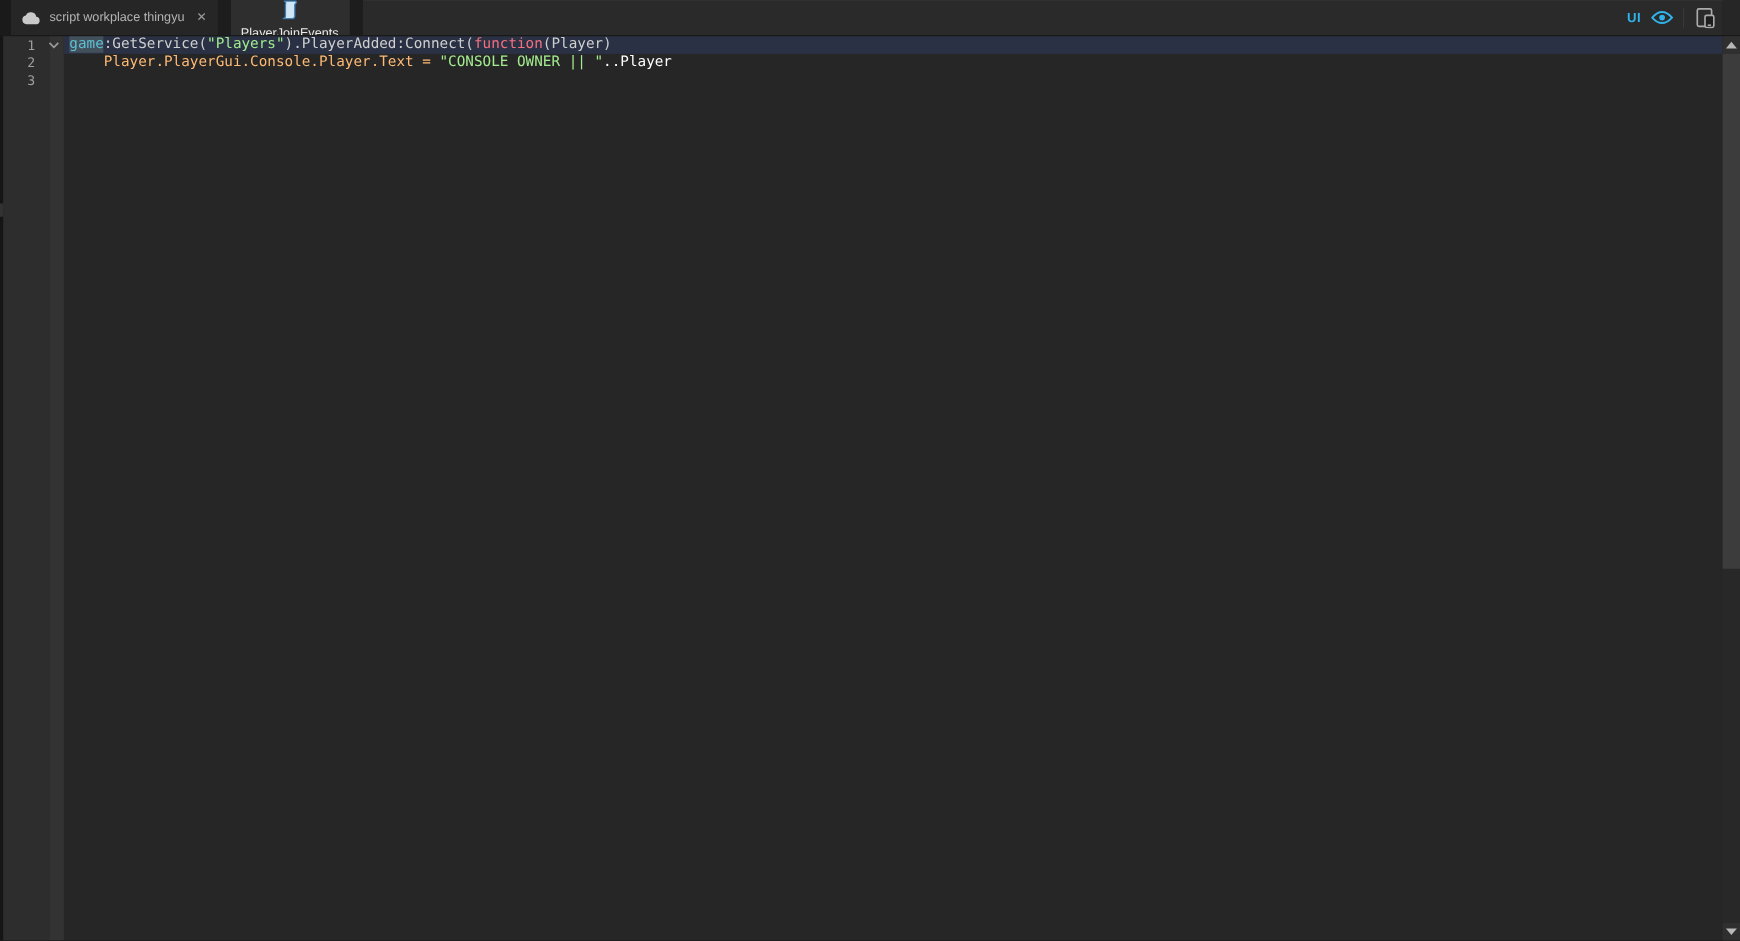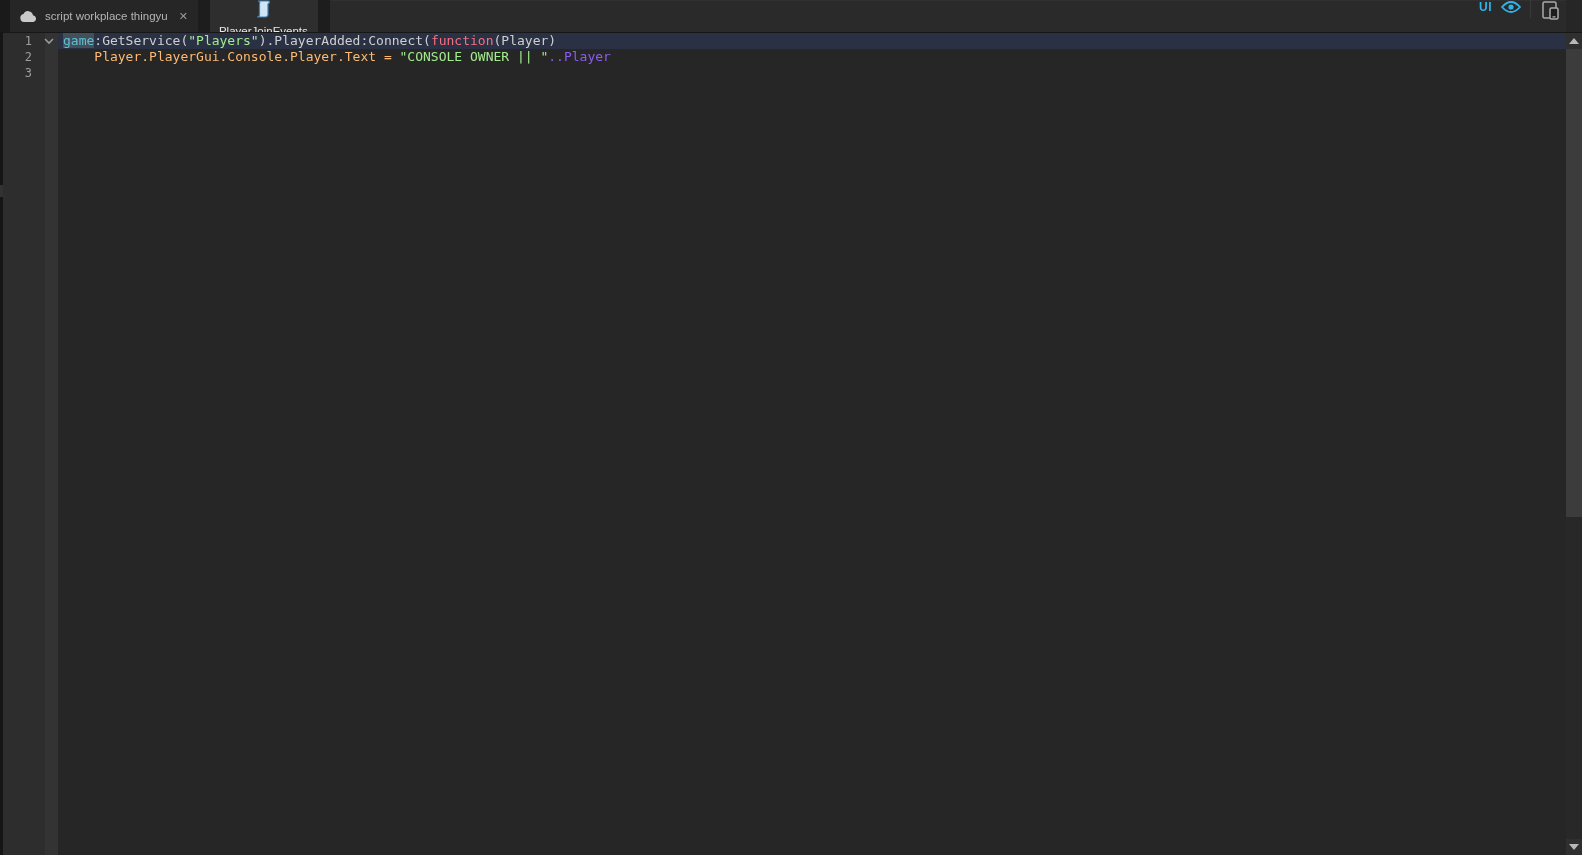--- a/index.html
+++ b/index.html
@@ -11,21 +11,21 @@
   .tabbar { position:absolute; top:0; left:0; right:16px; height:32px;
             background:#1d1d1d; display:flex; align-items:stretch; }
   .tabbar-left-pad { width:10px; background:#1a1a1a; }
   .tab { display:flex; align-items:center; gap:7px; padding:0 10px 0 9px;
          background:#262626; color:#b4b4b4; font-size:11.5px; cursor:default;
          margin-right:12px; white-space:nowrap; }
   .tab.active { background:#2e2e2e; color:#e8e8e8;flex-direction:column; }
   .tab .close { color:#9a9a9a; font-size:11px; margin-left:4px; line-height:1; }
   .tab-filler { flex:1; background:#2a2a2a; border-top:1px solid #303030; }
   .tabbar-right { position:absolute; right:6px; top:0; height:32px;
-                  display:flex; gap:9px; }
+                  display:flex; align-items:center; gap:9px; }
   .ui-label { font-size:12px; font-weight:bold; color:#2fb3ea; letter-spacing:0.5px; }
   .vsep { width:1px; height:18px; background:#3a3a3a; }
 
   
   .editor { position:absolute; top:32px; left:0; right:0; bottom:0;
             background:#262626; border-top:1px solid #171717; }
   .left-strip { position:absolute; left:0; top:0; bottom:0; width:3px; background:#151515; }
   .left-strip .notch { position:absolute; top:152px; left:0; width:3px; height:12px; background:#323232; }
   .gutter { position:absolute; left:3px; top:0; bottom:0; width:42px; background:#2d2d2d; }
   .fold-margin { position:absolute; left:45px; top:0; bottom:0; width:13px; background:#333333; }
@@ -111,21 +111,21 @@
       </div>
     <div class="fold-margin" id="fold-margin">
         <div class="fold-chevron" style="top: 2px; position: absolute; left: -3px;">
           <svg width="14" height="12" viewBox="0 0 14 12">
             <polyline points="3,4 7,8 11,4" fill="none" stroke="#9a9a9a" stroke-width="1.6"></polyline>
           </svg>
         </div>
       </div>
     <div class="code-area" id="code-area">
         <div class="code-line highlighted" style="padding-left: 5px;"><span style="color: rgb(95, 192, 211); background: rgb(66, 80, 92);">game</span><span style="color: rgb(207, 207, 207);">:GetService(</span><span style="color: rgb(162, 235, 142);">"Players"</span><span style="color: rgb(207, 207, 207);">).PlayerAdded:Connect(</span><span style="color: rgb(244, 112, 127);">function</span><span style="color: rgb(207, 207, 207);">(Player)</span></div>
-        <div class="code-line" style="padding-left: 5px;"><span style="color: #fdba74; text-align: center;">    Player.PlayerGui.Console.Player.Text = </span><span style="color: rgb(162, 235, 142);">"CONSOLE OWNER || "</span><span style="color: #8b5cf6;">..Player</span></div>
+        <div class="code-line" style="padding-left: 5px;"><span style="color: #fdba74; text-align: center;">    Player.PlayerGui.Console.Player.Text = </span><span style="color: rgb(162, 235, 142);">"CONSOLE OWNER || "</span><span style="color: #ffffff;">..Player</span></div>
       </div>
 
     <div class="scrollbar">
       <div class="sb-btn up">
           <div class="tri-up"></div>
         </div>
       <div class="sb-thumb"></div>
       <div class="sb-btn down">
           <div class="tri-down"></div>
         </div>

